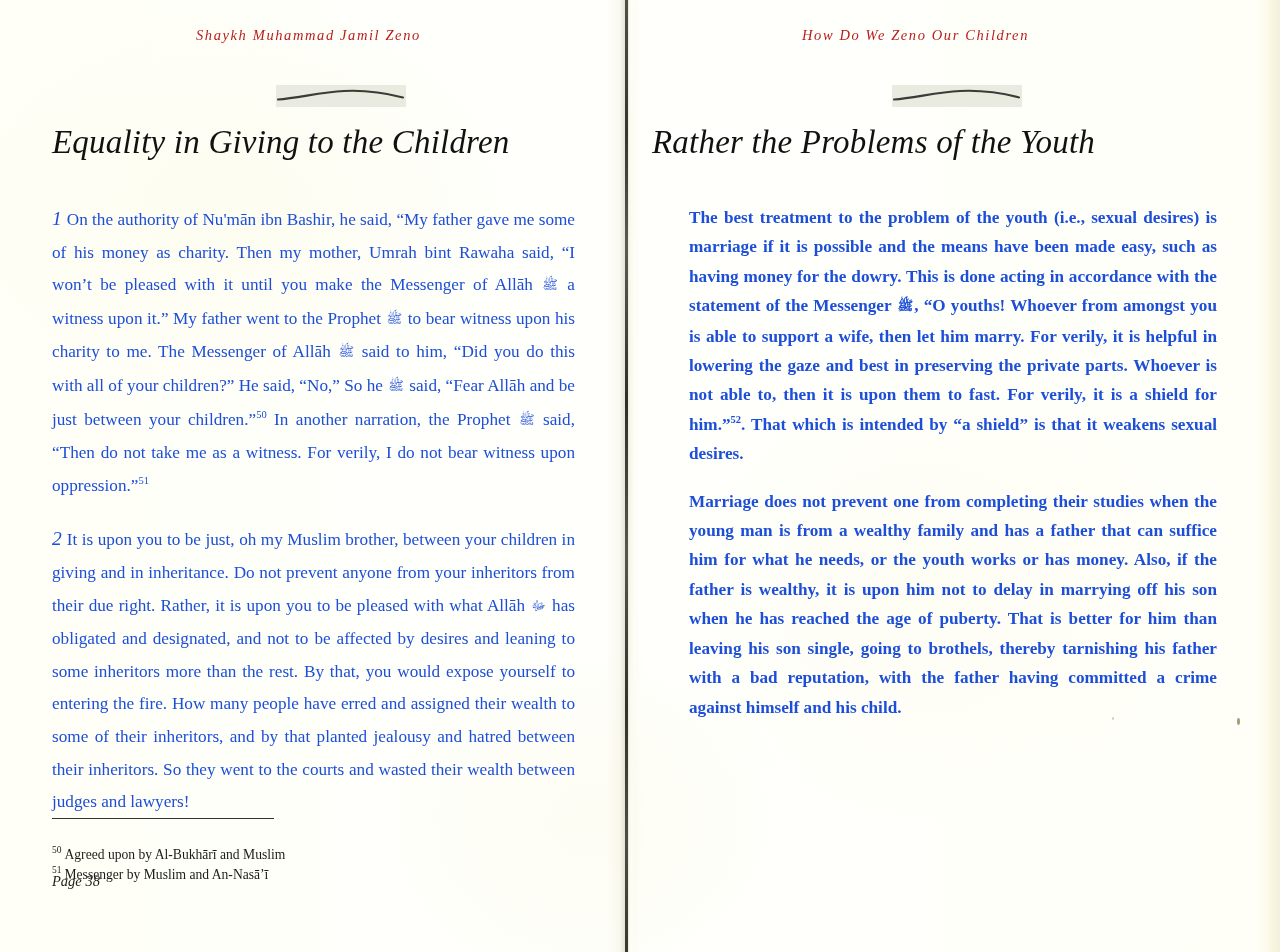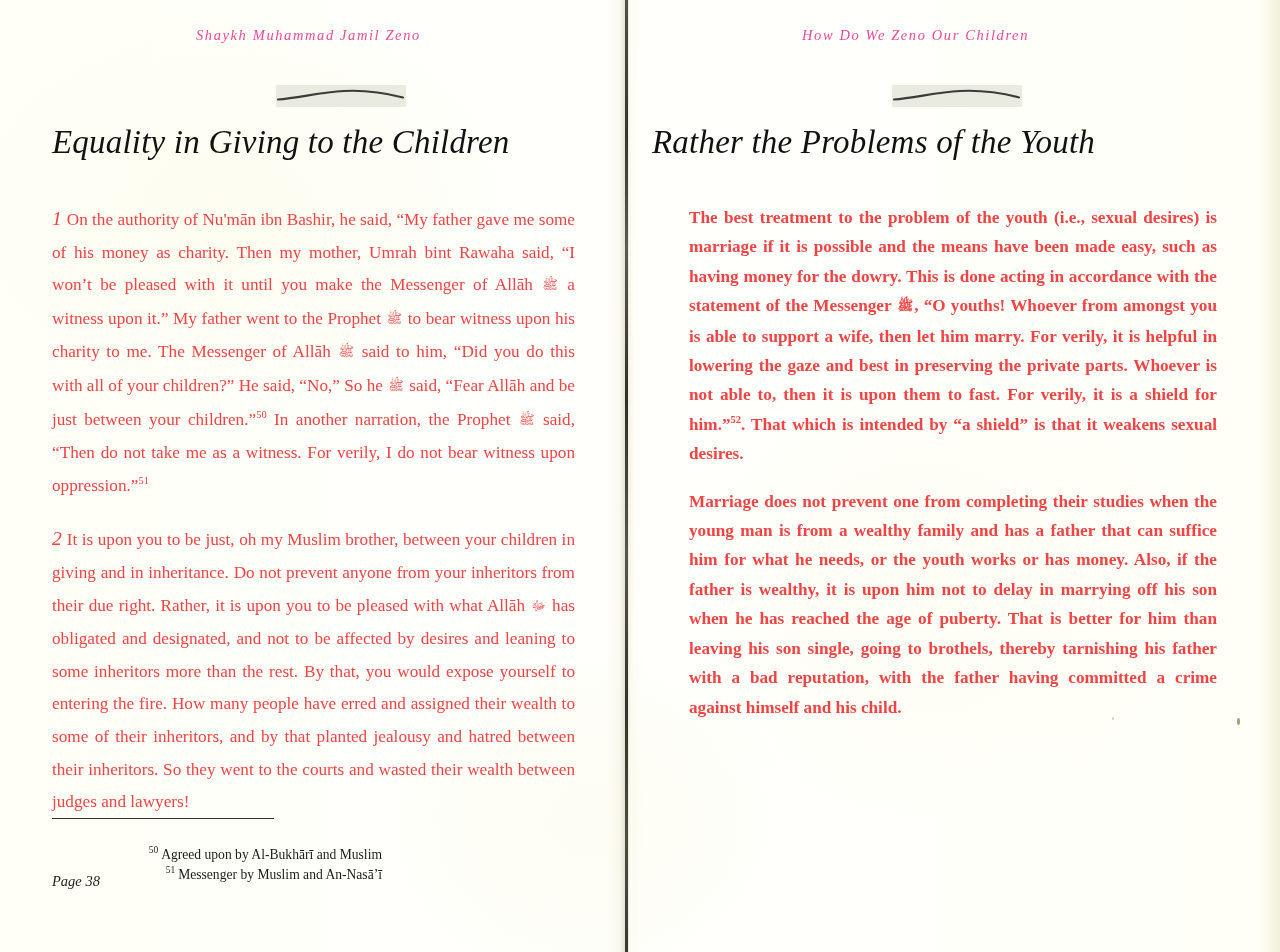--- a/index.html
+++ b/index.html
@@ -105,21 +105,21 @@
   #page-left  { left: 0;    width: 606px; }
   #page-right { left: 642px; width: 638px; }
 
   .running-head {
     position: absolute;
     top: 27px;
     font-family: "Liberation Serif", "DejaVu Serif", serif;
     font-style: italic;
     font-size: 14.5px;
     letter-spacing: 1.6px;
-    color: #ec4899;
+    color: #b91c1c;
     white-space: nowrap;
   }
   #page-left  .running-head { left: 196px; }
   #page-right .running-head { left: 160px; }
 
   
   .ornament {
     position: absolute;
     width: 130px;
     height: 22px;
@@ -139,21 +139,21 @@
     white-space: nowrap;
     letter-spacing: .2px;
   }
   #page-left  .chapter-title { left: 52px;  top: 124px; }
   #page-right .chapter-title { left: 10px;  top: 124px; }
 
   
   .body-col {
     position: absolute;
     text-align: justify;
-    color: #ef4444;
+    color: #1d4ed8;
   }
   #left-body {
     left: 52px;
     top: 203px;
     width: 523px;
     font-size: 17.2px;
     line-height: 32.6px;
   }
   #right-body {
     left: 47px;
@@ -182,21 +182,21 @@
   }
   .honorific {
     font-size: 13px;
     letter-spacing: 0;
     position: relative;
     top: -1px;
     padding: 0 1px;
   }
 
   
-  .footnote-zone { position: absolute; text-align: right; }
+  .footnote-zone { position: absolute; }
   #left-footnotes  { left: 52px;  top: 818px; width: 330px; }
 
   .fn-rule {
     height: 1px;
     background: #33322c;
     width: 222px;
     margin-bottom: 26px;
   }
 
   .fn {

